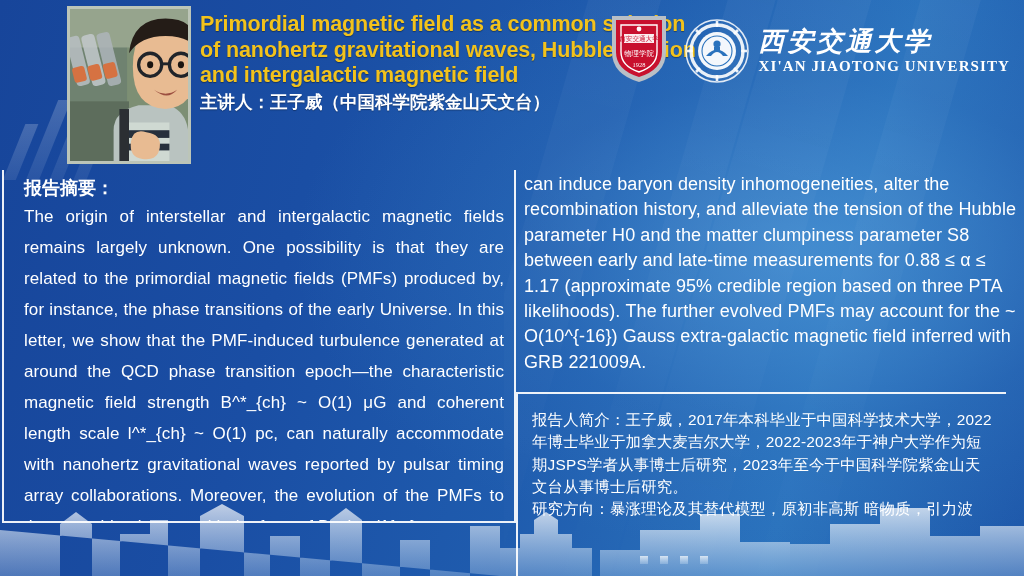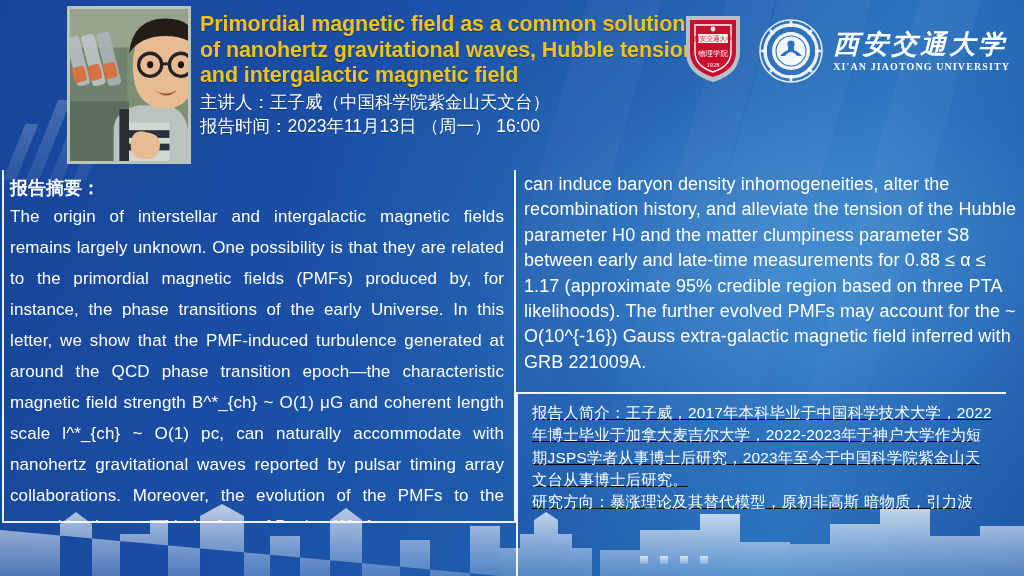--- a/index.html
+++ b/index.html
@@ -62,45 +62,45 @@
     position:absolute; left:200px; top:12px; width:500px;
     color:#f2c21c; font-size:21.5px; font-weight:bold; line-height:25.5px;
     letter-spacing:-.1px;
     text-shadow:0 1px 1px rgba(0,0,0,.35);
   }
   .meta {
     position:absolute; left:200px; top:90px; width:520px;
     color:#ffffff; font-size:17.5px; line-height:24px; font-weight:500;
     text-shadow:0 1px 1px rgba(0,0,0,.3);
   }
-  .meta div { white-space:nowrap; }
+  .meta div { white-space:nowrap;font-weight:bold; }
 
   
   .logos { position:absolute; right:14px; top:6px; height:78px; display:flex; align-items:flex-end; gap:14px; }
   .logo-shield { width:62px; height:72px; }
   .logo-xjtu   { display:flex; align-items:center; gap:9px; }
   .logo-seal   { width:66px; height:66px; }
   .logo-word   { display:flex; flex-direction:column; align-items:flex-start; }
   .logo-cn {
     color:#fff; font-size:26px; font-weight:bold; line-height:30px;
     font-family:"Liberation Serif","DejaVu Serif",serif;
     letter-spacing:3px; font-style:italic;
   }
   .logo-en {
-    color:#fff; font-size:10px; font-weight:bold; letter-spacing:1.1px;
+    color:#fff; font-size:15px; font-weight:bold; letter-spacing:1.1px;
     font-family:"Liberation Serif","DejaVu Serif",serif; margin-top:1px;
   }
 
   
   .abstract-left {
     position:absolute; left:2px; top:170px; width:514px; height:353px;
     border-left:2px solid rgba(255,255,255,.92);
     border-right:2px solid rgba(255,255,255,.92);
     border-bottom:2px solid rgba(255,255,255,.92);
-    padding:6px 10px 0 6px; overflow:hidden;
+    padding:6px 10px 0 20px; overflow:hidden;
   }
   .abs-heading {
     color:#fff; font-size:18px; font-weight:bold; line-height:24px;
     margin-bottom:1px;
   }
   .abs-text {
     color:#fff; font-size:17px; line-height:31px;
     text-align:justify; text-justify:inter-word; letter-spacing:.1px;
   }
 
@@ -108,21 +108,21 @@
     position:absolute; left:524px; top:172px; width:496px; height:218px;
     overflow:hidden;
   }
   .abstract-right .abs-text { font-size:18px; line-height:25.4px; text-align:left; }
 
   
   .bio {
     position:absolute; left:516px; top:392px; width:490px; height:184px;
     border-top:2px solid rgba(255,255,255,.92);
     border-left:2px solid rgba(255,255,255,.92);
-    padding:8px 10px 0 14px; overflow:hidden;text-decoration:underline;
+    padding:15px 10px 0 14px; overflow:hidden;
   }
   .bio-text {
     color:#fff; font-size:15.4px; line-height:22.3px; letter-spacing:.2px;
   }
 </style>
 </head>
 <body>
 
 <div id="poster">
 
@@ -191,21 +191,20 @@
         <path d="M88 84 q12 8 24 0 q-10 12 -24 0 Z" fill="#9c4f40"></path>
         <path d="M80 128 q-14 -4 -16 10 q-2 16 12 18 q16 2 18 -12 q2 -14 -14 -16 Z" fill="#e8bb92"></path>
         <path d="M74 122 q-8 2 -8 12" stroke="#d6a madd" stroke-width="0" fill="none"></path>
       </svg>
     </div>
 
     <div class="title">Primordial magnetic field as a common solution of nanohertz gravitational waves, Hubble tension and intergalactic magnetic field</div>
 
     <div class="meta">
       <div>主讲人：王子威（中国科学院紫金山天文台）</div>
-      <div>报告时间：2023年11月13日 （周一） 16:00</div>
     </div>
 
     <div class="logos">
 
       <svg class="logo-shield" viewBox="0 0 62 72">
         <path d="M4 4 L58 4 L58 40 Q58 62 31 70 Q4 62 4 40 Z" fill="#b9bfc6"></path>
         <path d="M8 8 L54 8 L54 40 Q54 58 31 65 Q8 58 8 40 Z" fill="#c8102e"></path>
         <path d="M13 13 L49 13 L49 40 Q49 54 31 60 Q13 54 13 40 Z" fill="none" stroke="#ffffff" stroke-width="1.4"></path>
         <rect x="16" y="22" width="30" height="9" fill="#ffffff" opacity=".92"></rect>
         <text x="31" y="29.4" font-size="6.6" text-anchor="middle" fill="#c8102e" font-family="'Liberation Serif',serif">西安交通大学</text>

